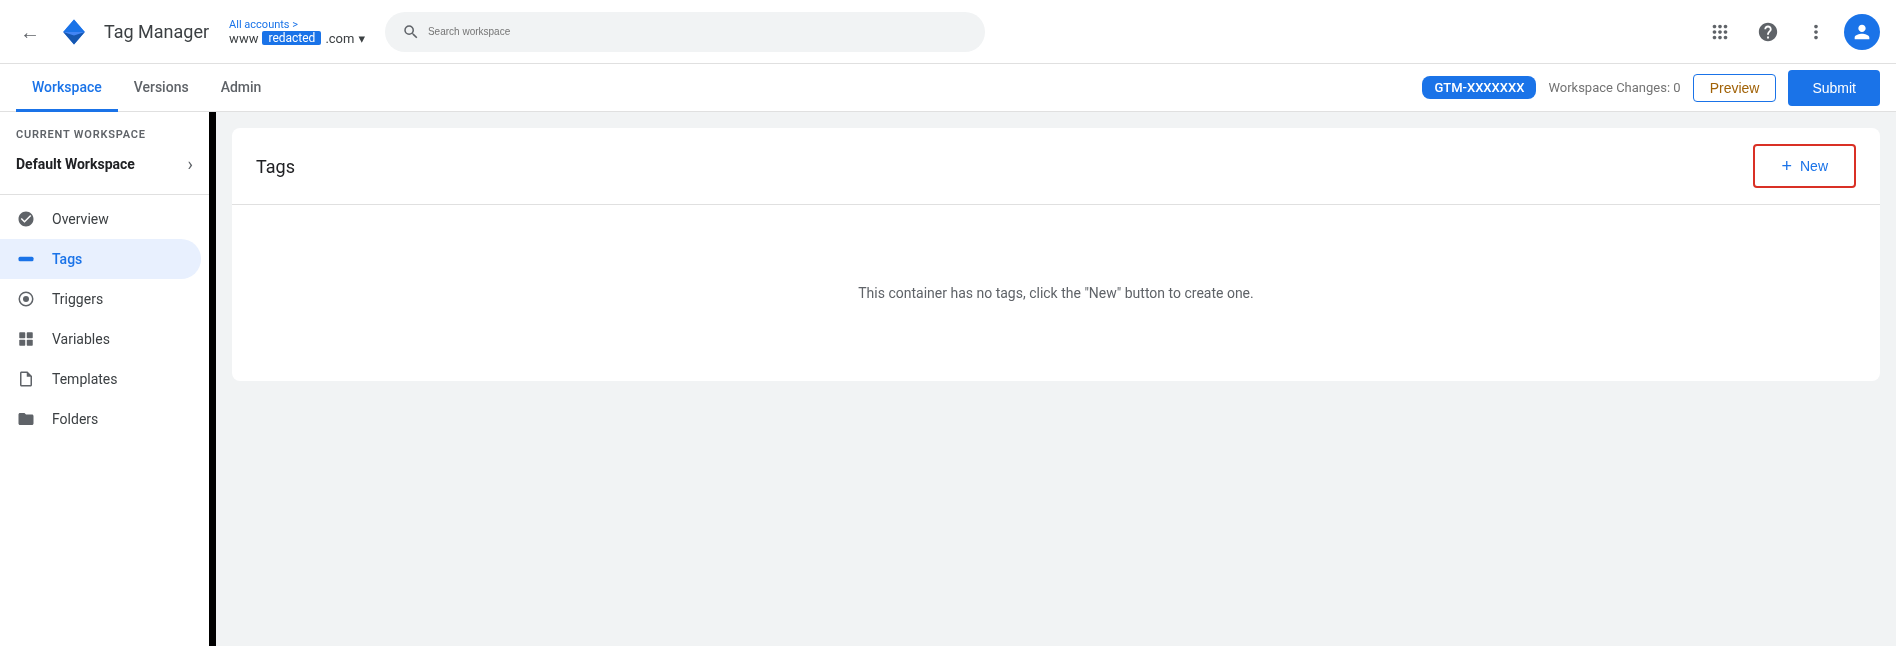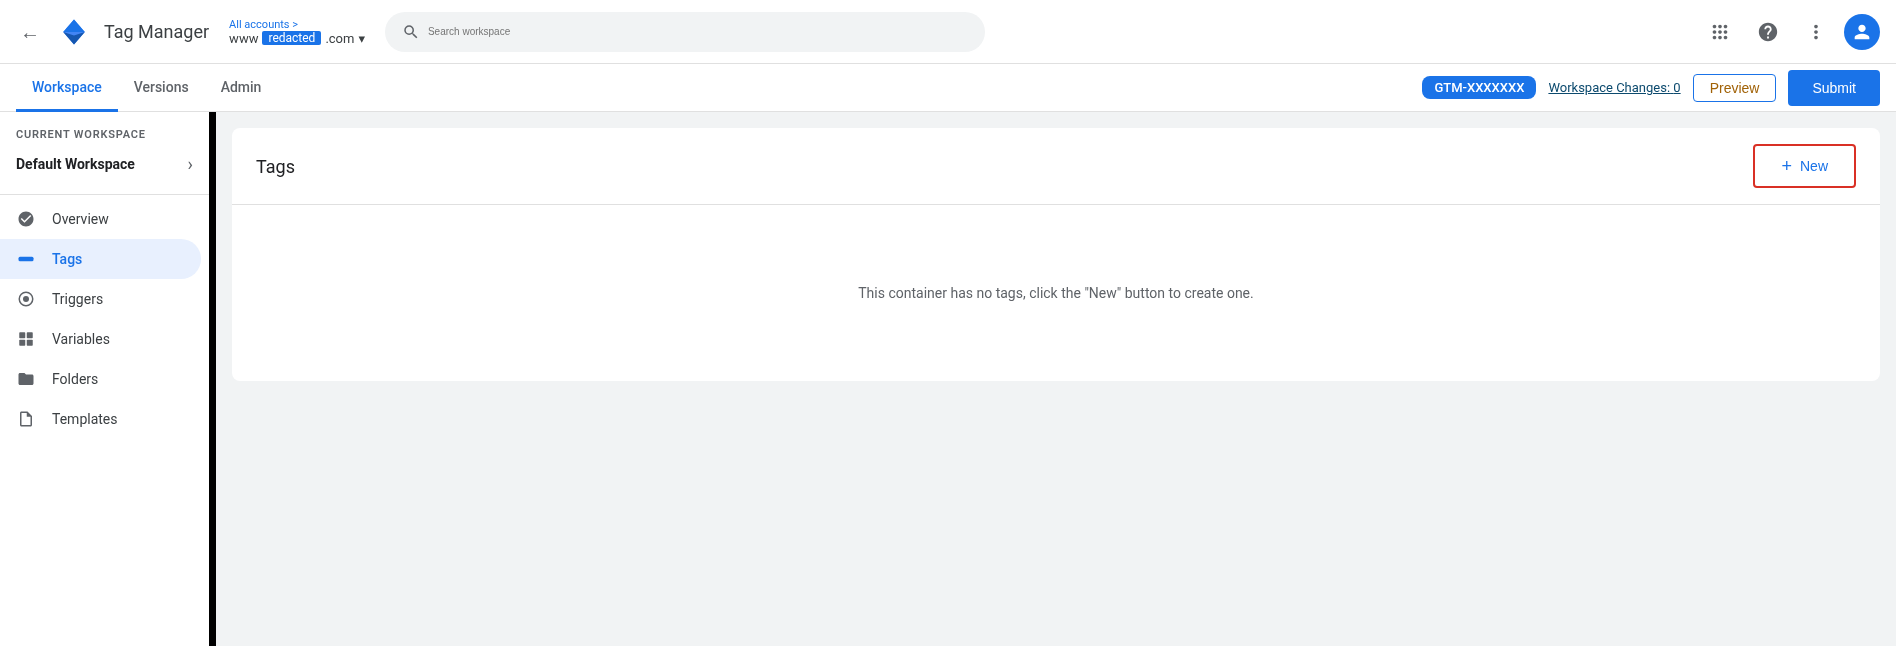--- a/index.html
+++ b/index.html
@@ -140,22 +140,21 @@
     .gtm-id-badge {
       background: #1a73e8;
       color: #fff;
       padding: 4px 12px;
       border-radius: 8px;
       font-size: 13px;
       font-weight: 500;
     }
     .workspace-changes {
       font-size: 13px;
-      color: #0c4a6e;
-      text-decoration: underline;
+      color: #737373;
     }
     .preview-btn {
       height: 28px;
       padding: 0 16px;
       border: 1px solid #1a73e8;
       border-radius: 4px;
       background: #fff;
       color: #a16207;
       font-size: 14px;
       font-weight: 500;
@@ -426,33 +425,33 @@
           <rect x="3" y="13" width="8" height="8" rx="1" fill="#5f6368"></rect>
           <rect x="13" y="13" width="8" height="8" rx="1" fill="#5f6368"></rect>
         </svg>
       </span>
       <span>Variables</span>
     </div>
 
     <div class="sidebar-item">
       <span class="item-icon">
         <svg width="18" height="18" viewBox="0 0 24 24" fill="#5f6368">
+          <path d="M14 2H6c-1.1 0-2 .9-2 2v16c0 1.1.9 2 2 2h12c1.1 0 2-.9 2-2V8l-6-6zm4 18H6V4h7v5h5v11z"></path>
+        </svg>
+      </span>
+      <span>Templates</span>
+    </div>
+
+    <div class="sidebar-item">
+      <span class="item-icon">
+        <svg width="18" height="18" viewBox="0 0 24 24" fill="#5f6368">
           <path d="M10 4H4c-1.1 0-2 .9-2 2v12c0 1.1.9 2 2 2h16c1.1 0 2-.9 2-2V8c0-1.1-.9-2-2-2h-8l-2-2z"></path>
         </svg>
       </span>
       <span>Folders</span>
-    </div>
-
-    <div class="sidebar-item">
-      <span class="item-icon">
-        <svg width="18" height="18" viewBox="0 0 24 24" fill="#5f6368">
-          <path d="M14 2H6c-1.1 0-2 .9-2 2v16c0 1.1.9 2 2 2h12c1.1 0 2-.9 2-2V8l-6-6zm4 18H6V4h7v5h5v11z"></path>
-        </svg>
-      </span>
-      <span>Templates</span>
     </div>
   </div>
 
   <div class="main-content">
     <div class="content-card">
       <div class="content-card-header">
         <h2 class="card-title">Tags</h2>
         <div class="new-btn-wrapper">
           <button class="new-btn">
             <span style="font-size:18px; color:#1a73e8;">+</span>

